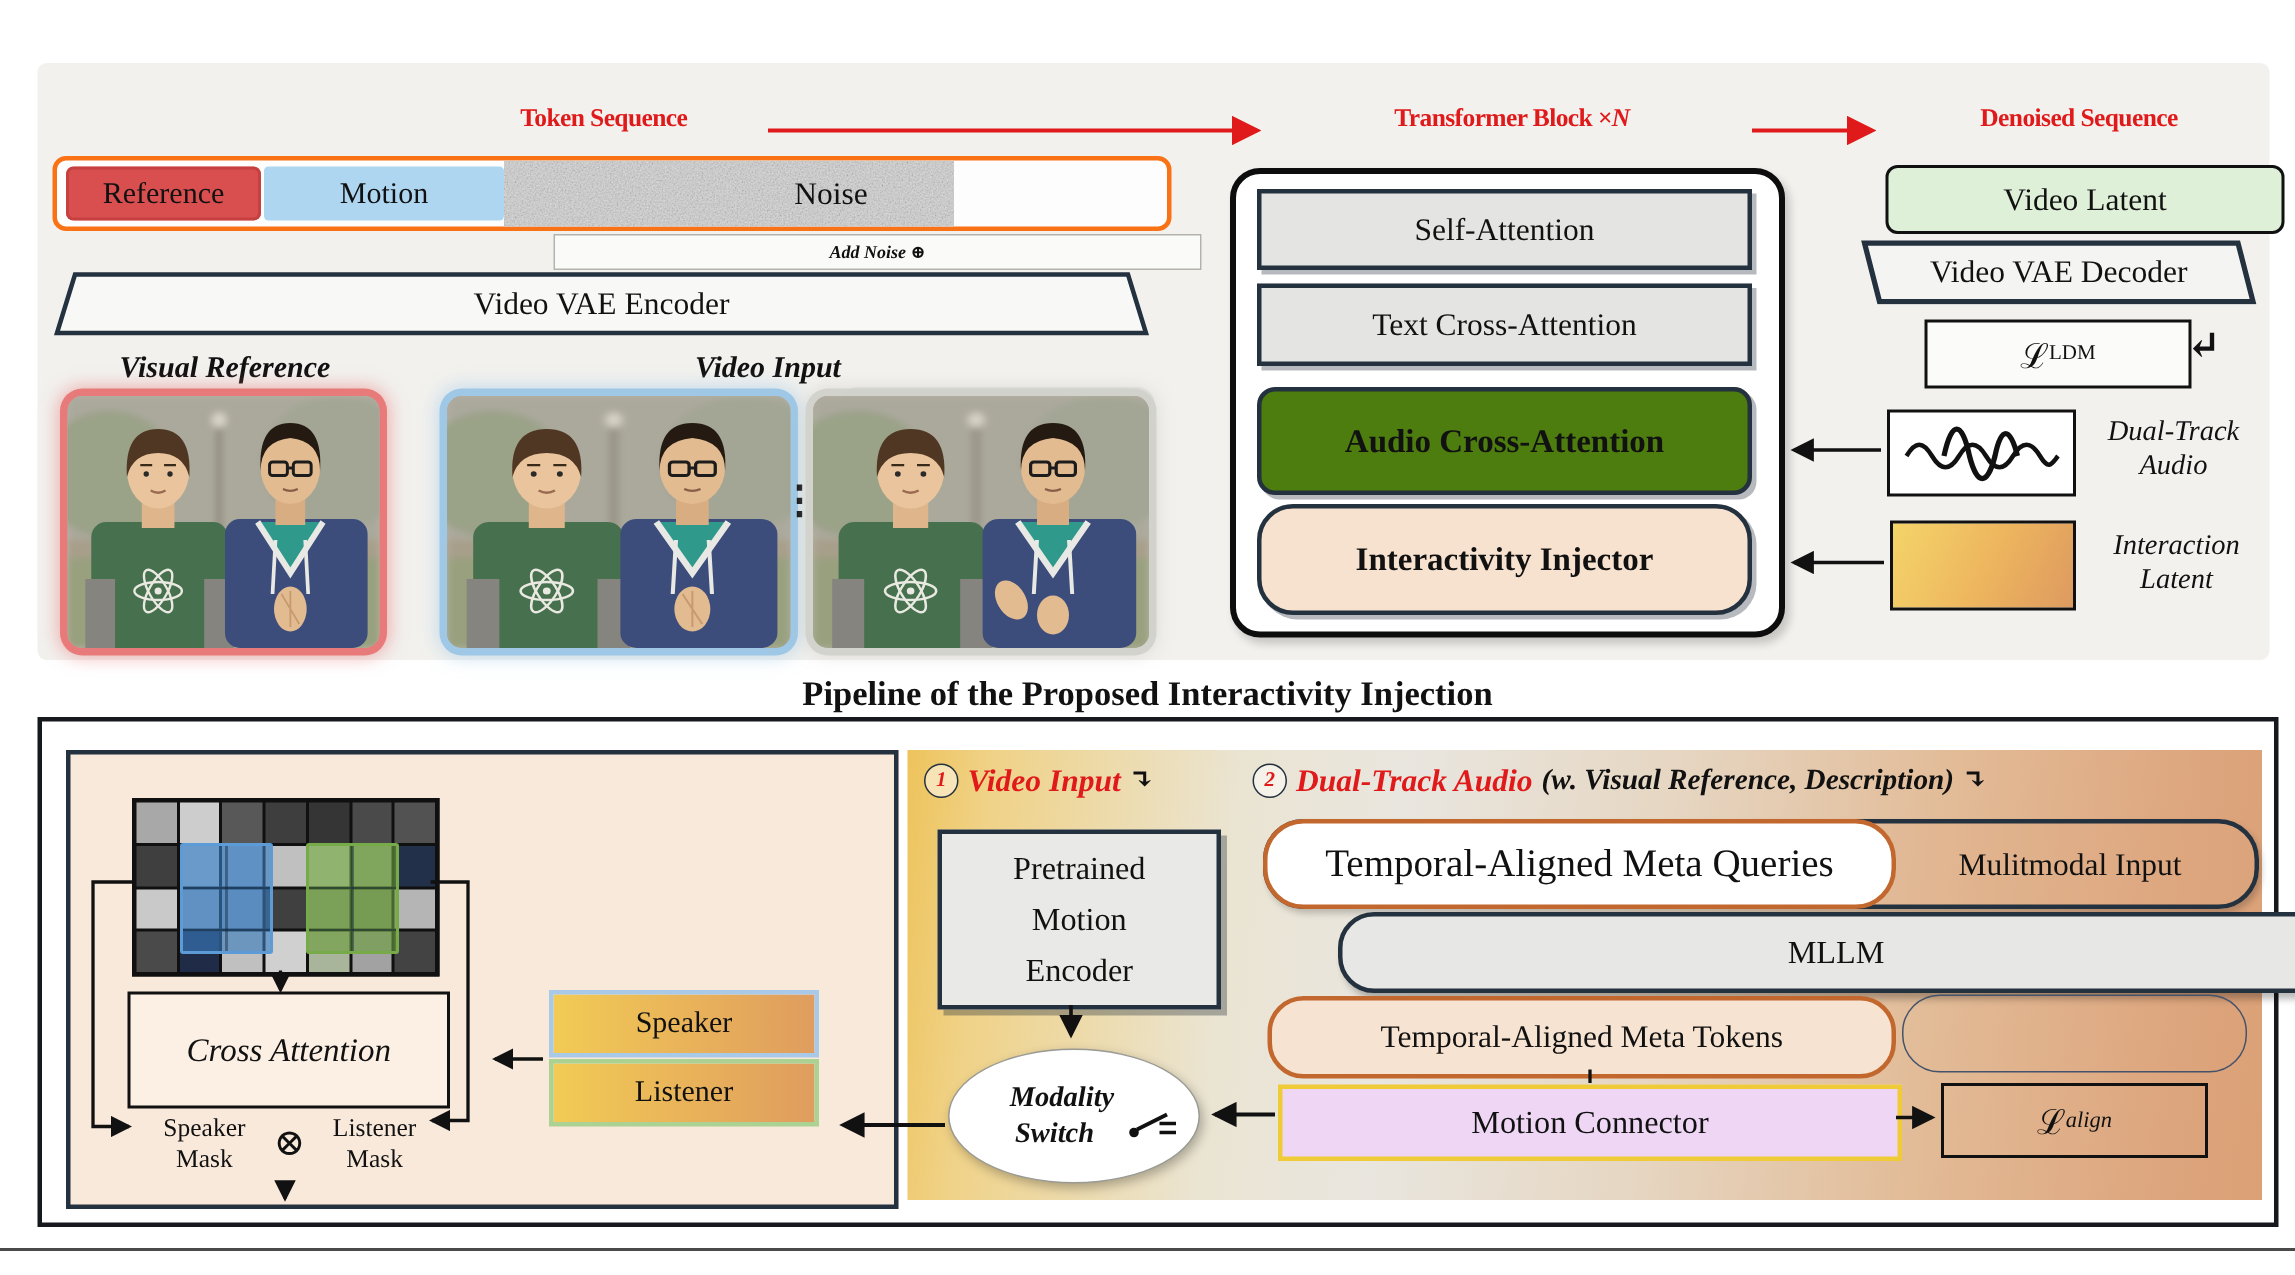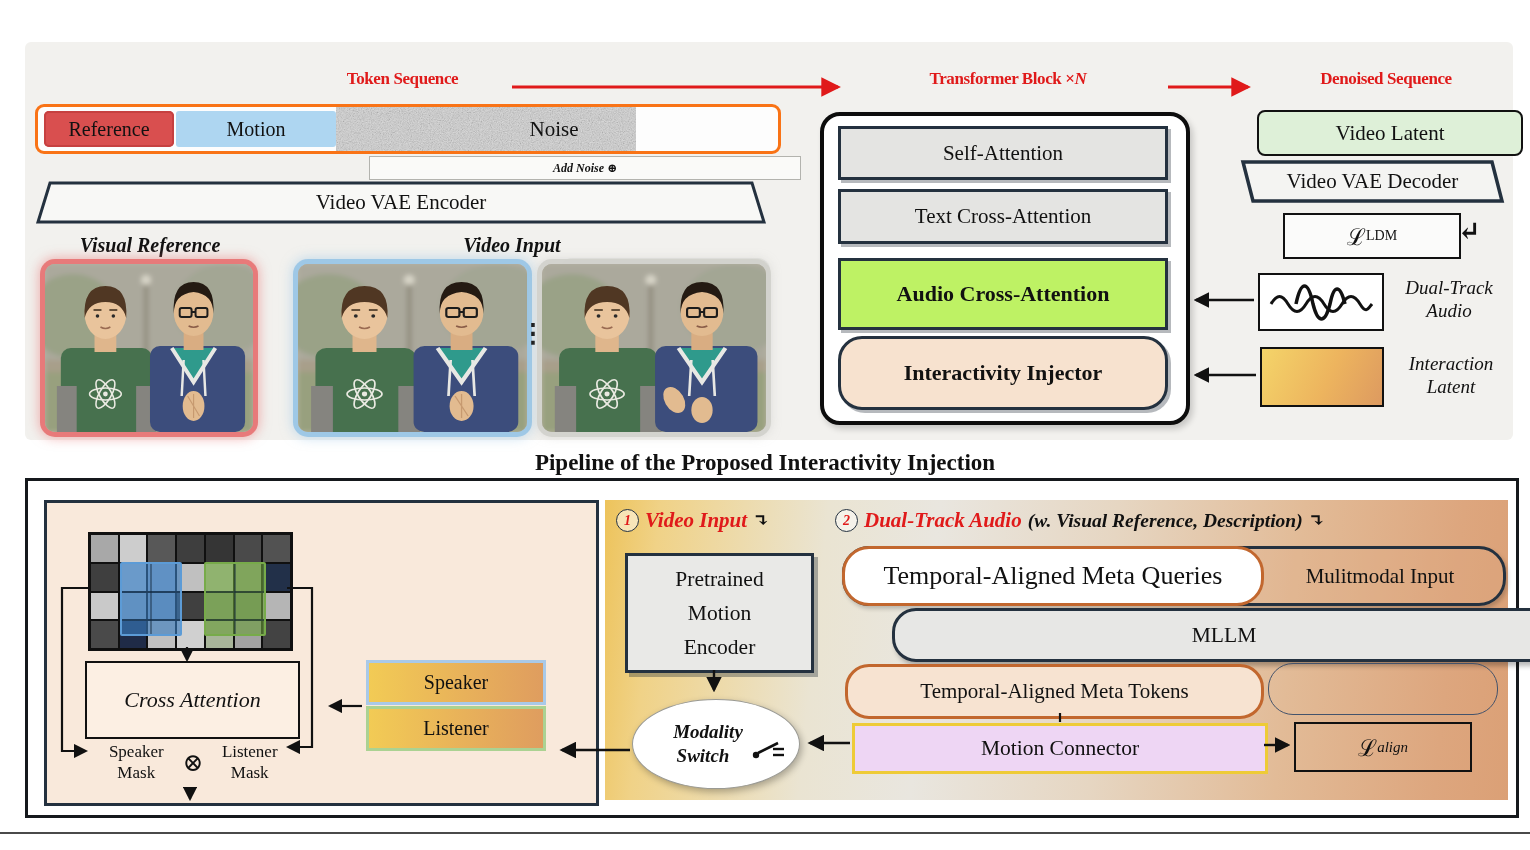--- a/index.html
+++ b/index.html
@@ -33,21 +33,21 @@
   .ph-red{box-shadow:0 0 0 5px rgba(231,118,118,.95),0 0 12px 6px rgba(231,118,118,.55);}
   .ph-blue{box-shadow:0 0 0 5px rgba(155,198,230,.95),0 0 12px 6px rgba(155,198,230,.55);}
   .ph-gray{box-shadow:0 0 0 5px rgba(210,210,204,.95),0 0 10px 5px rgba(200,200,195,.5);}
   .v2bg{left:560px;top:258px;width:210px;height:172px;background:#e4e4e0;border-radius:12px;}
   .dots{left:520px;top:318px;font-size:26px;font-weight:bold;}
 
   .tblock{left:820px;top:112px;width:362px;height:305px;background:#fff;border:4px solid #0d0d0d;border-radius:20px;box-shadow:3px 4px 6px rgba(0,0,0,.18);}
   .attn{position:absolute;left:14px;width:324px;border:3px solid #24313f;box-shadow:3px 3px 0 rgba(45,55,65,.35);font-size:21px;}
   .attn-sa{top:10px;height:48px;background:#e4e4e2;}
   .attn-tca{top:73px;height:49px;background:#e4e4e2;}
-  .attn-aca{top:142px;height:66px;background:#bef264;font-weight:bold;font-size:22px;}
+  .attn-aca{top:142px;height:66px;background:#4d7c0f;font-weight:bold;font-size:22px;border-radius:12px;}
   .attn-ii{top:220px;height:68px;background:#f7e2cf;font-weight:bold;font-size:22px;border-radius:24px;}
 
   .vlatent{left:1240px;top:110px;width:262px;height:42px;background:#def0d8;border:2.5px solid #111;border-radius:8px;font-size:21px;margin-left:17px;}
   .decoder{left:1240px;top:160px;width:265px;height:43px;}
   .ldm{left:1283px;top:213px;width:174px;height:42px;background:#fbfbfa;border:2px solid #111;font-size:23px;}
   sub{font-size:14px;}
   .ret{left:1458px;top:215px;font-size:27px;font-weight:bold;}
   .wavebox{left:1258px;top:273px;width:122px;height:54px;background:#fff;border:2.5px solid #111;}
   .sidelbl{font-size:19px;font-style:italic;line-height:23px;}
   .ilatent{left:1260px;top:347px;width:120px;height:56px;border:2.5px solid #111;background:linear-gradient(115deg,#f4d469,#edb45e 55%,#dd9a60);}

